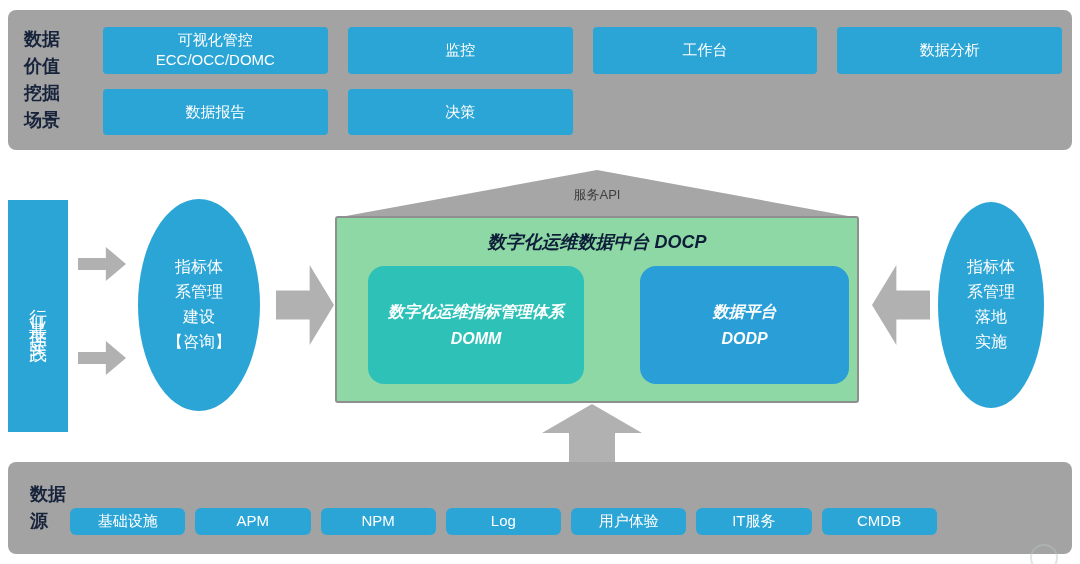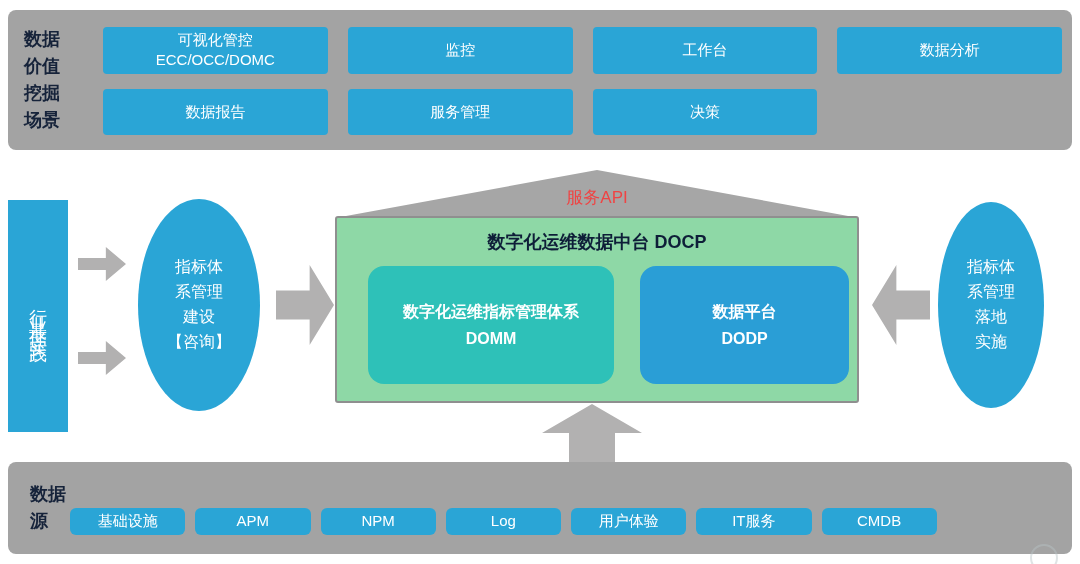--- a/index.html
+++ b/index.html
@@ -65,38 +65,39 @@
   .arrow-bottom-up { left:542px; top:404px; width:100px; height:58px; }
 
   
   .house { position:absolute; left:335px; top:170px; width:524px; height:233px; }
   .roof {
     position:absolute; left:0; top:0; width:100%; height:48px;
     background:#a6a6a6; clip-path:polygon(50% 0, 100% 100%, 0 100%);
   }
   .roof-label {
     position:absolute; left:0; top:16px; width:100%;
-    text-align:center; font-size:17px; color:#ef4444; z-index:2;
+    text-align:center; font-size:13px; color:#404040; z-index:2;
   }
   .green-panel {
     position:absolute; left:0; right:0; top:46px; bottom:0;
     background:#8ed8a6; border:2px solid #8f8f8f; border-radius:3px;
     box-sizing:border-box;
+    font-style:italic;
   }
   .panel-title {
     position:absolute; left:0; top:12px; width:100%;
     text-align:center; font-size:18px; font-weight:bold; color:#0e1e38;
   }
   .inner-box {
     position:absolute; top:48px; height:118px; border-radius:16px;
     display:flex; align-items:center; justify-content:center;
     color:#ffffff; font-weight:bold; font-size:16px;
     text-align:center; line-height:1.7; white-space:pre-line;
   }
-  .box-domm { left:31px; width:246px; background:#2ec1b8; }
+  .box-domm { left:31px; width:216px; background:#2ec1b8; }
   .box-dodp { left:303px; width:209px; background:#2a9ed6; }
 
   .watermark {
     position:absolute; left:1030px; top:544px; width:28px; height:28px;
     border:2px solid #b9c3c6; border-radius:50%; opacity:0.45;
     box-sizing:border-box;
   }
 </style>
 </head>
 <body>
@@ -108,21 +109,20 @@
 价值
 挖掘
 场景</div>
     <div class="top-grid">
       <div class="btn">可视化管控
 ECC/OCC/DOMC</div>
       <div class="btn">监控</div>
       <div class="btn">工作台</div>
       <div class="btn">数据分析</div>
       <div class="btn">数据报告</div>
-      <div class="btn">服务管理</div>
       <div class="btn">决策</div>
     </div>
   </div>
 
   <div class="industry-bar">行业最佳实践</div>
 
   <div class="arrow arrow-right arrow-small-1"></div>
   <div class="arrow arrow-right arrow-small-2"></div>
 
   <div class="ellipse ellipse-left">指标体

